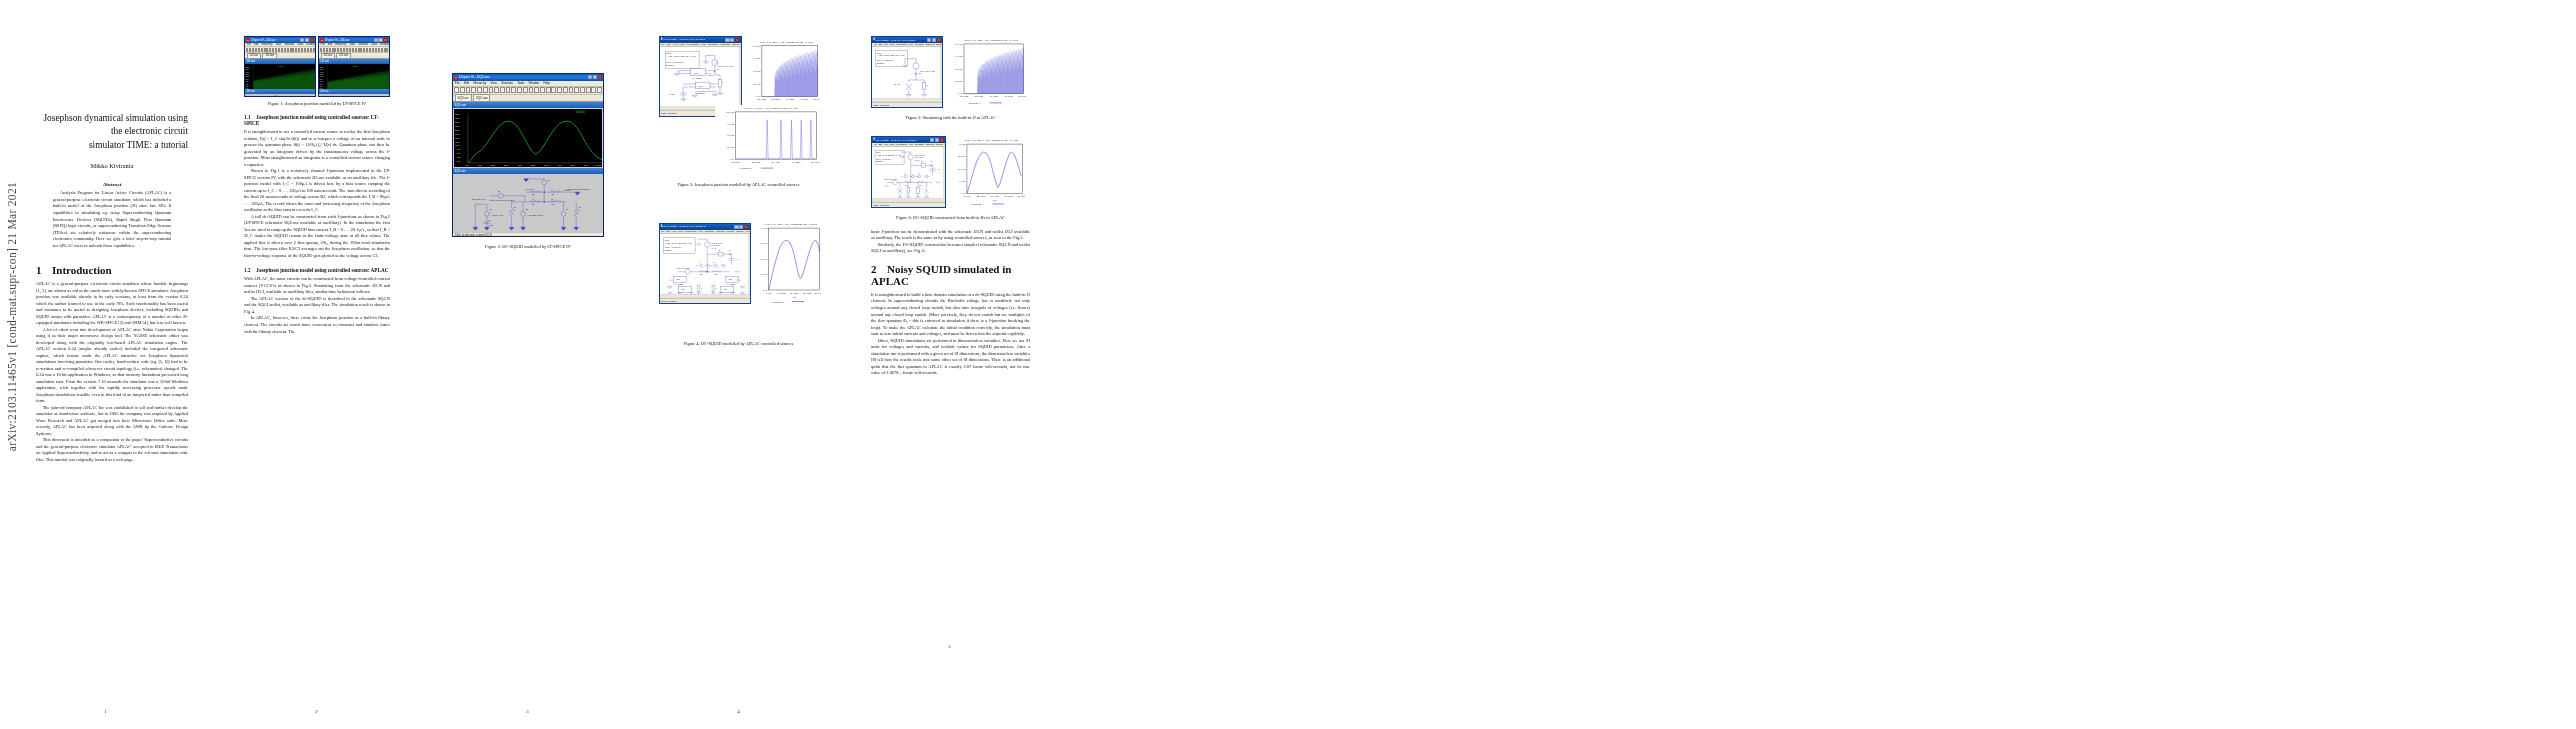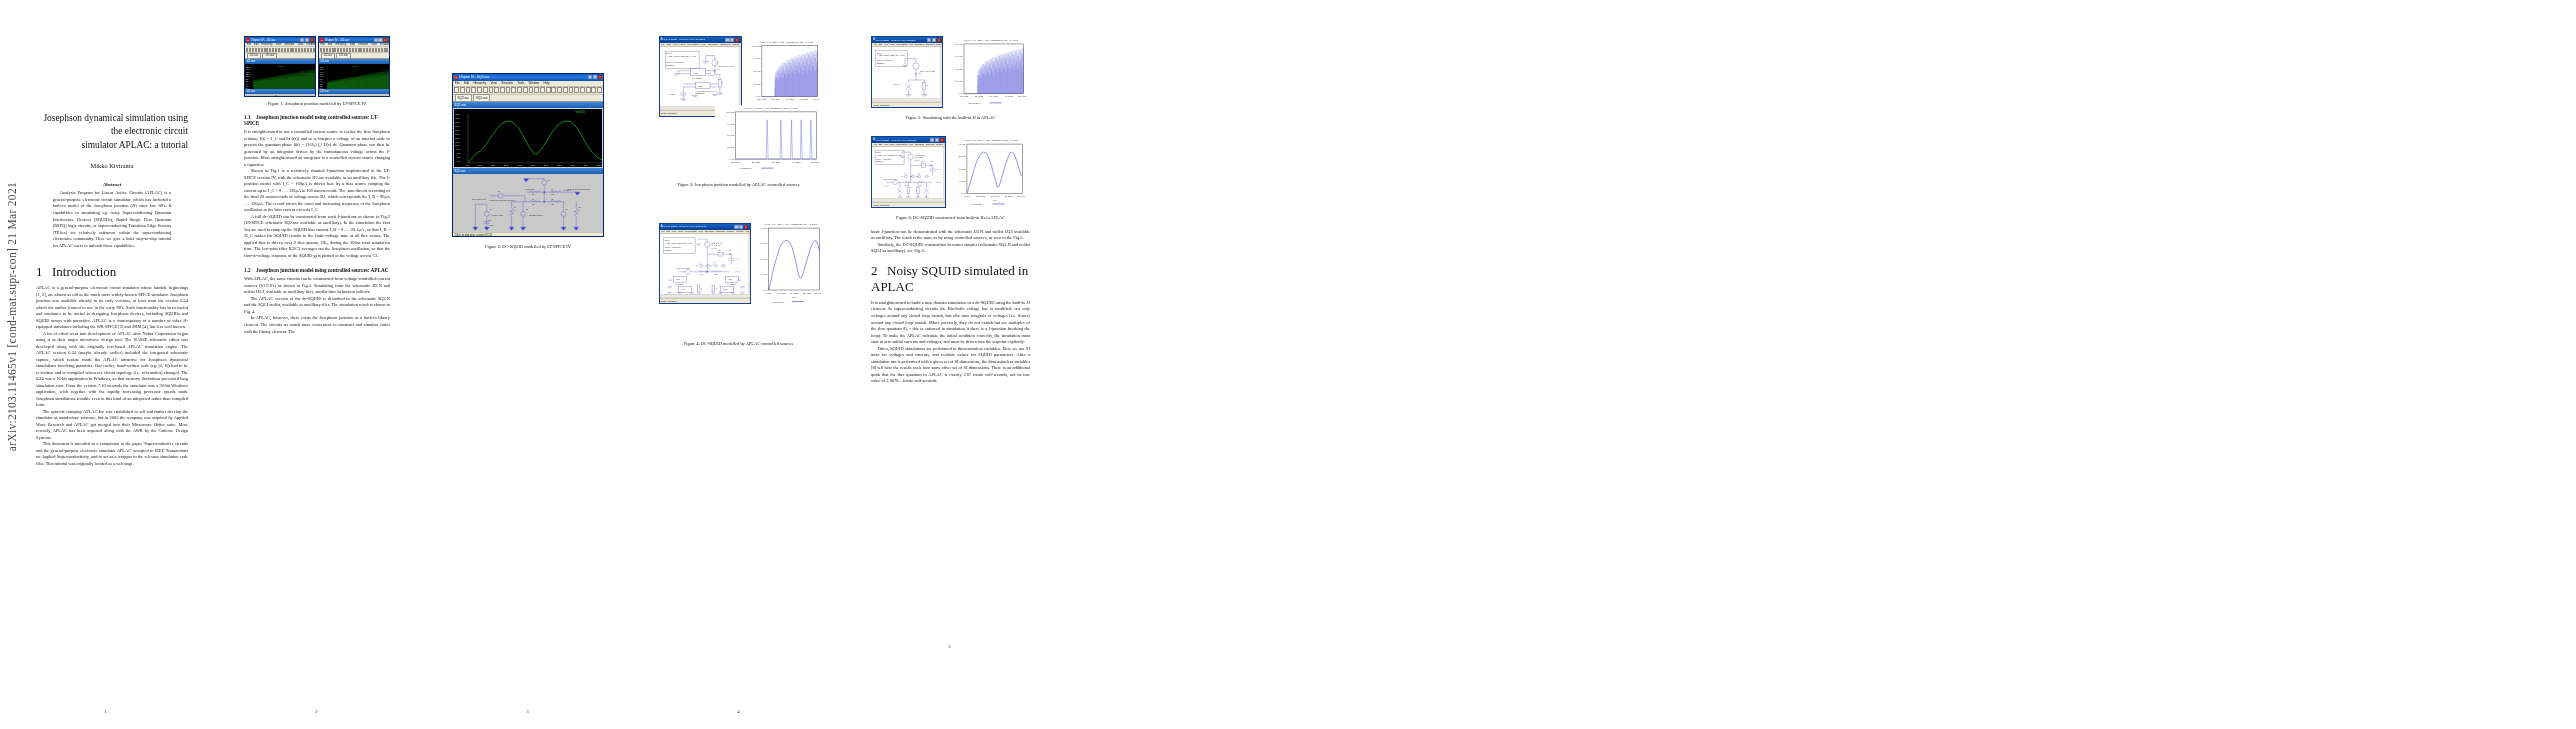--- a/index.html
+++ b/index.html
@@ -69,22 +69,22 @@
   .abstract {
     margin: 0 auto 14.6px auto;
     width: 78%;
     font-size: 4.4px;
     line-height: 1.5;
     text-align: justify;
     color: #111;
   }
   .abstract .indent { display: inline-block; width: 7.3px; }
   h2.sec {
-    font-size: 13px;
-    font-weight: normal;
+    font-size: 11px;
+    font-weight: bold;
     margin: 8.5px 0 4.9px 0;
     color: #111;
   }
   h2.sec .num { display: inline-block; min-width: 16px; }
   h3.subsec {
     font-size: 5.2px;
     font-weight: bold;
     margin: 7.3px 0 3.6px 0;
     color: #111;
   }
@@ -194,21 +194,21 @@
 <body>
 
 <div id="viewer">
 
   <div class="page" style="width:211px;height:729px;">
     <div class="arxiv-stamp">arXiv:2103.11465v1  [cond-mat.supr-con]  21 Mar 2021</div>
 
     <div class="page-body" style="left:36px;top:112px;width:152px;">
       <div class="doc-title">
         <span>Josephson dynamical simulation using the electronic circuit</span><br>
-        <span>simulator APLAC: a tutorial</span>
+        <span>simulator TIME: a tutorial</span>
       </div>
       <div class="doc-author">Mikko Kiviranta</div>
       <div class="abs-head">Abstract</div>
       <div class="abstract"><span class="indent"></span><span>Analysis Program for Linear Active Circuits (APLAC) is a general-purpose electronic circuit simulator, which has included a built-in model of the Josephson junction (JJ) since late 80's. It capabilities in simulating eg. noisy Superconducting Quantum Interference Devices (SQUIDs), Rapid Single Flux Quantum (RSFQ) logic circuits, or superconducting Transition Edge Sensors (TESes) are relatively unknown within the superconducting electronics community. Here we give a brief step-to-step tutorial for APLAC users to unleash those capabilities.</span></div>
 
       <h2 class="sec">
         <span class="num">1</span><span>Introduction</span>
       </h2>
       <p class="body noindent">APLAC is a general-purpose electronic circuit simulator whose humble beginnings [1, 2], are almost as old as the much more widely-known SPICE simulator. Josephson junction was available already in its early versions, at least from the version 6.24 which the author learned to use in the early 90's. Such functionality has been useful and continues to be useful in designing Josephson devices, including SQUIDs and SQUID arrays with parasitics. APLAC is a contemporary of a number of other JJ-equipped simulators including the WR-SPICE [3] and JSIM [4], but less well known.</p>
       <p class="body">A lot of effort went into development of APLAC after Nokia Corporation began using it as their major microwave design tool. The NASSE schematic editor was developed along with the originally text-based APLAC simulation engine. The APLAC version 6.24 (maybe already earlier) included the integrated schematic capture, which feature made the APLAC attractive for Josephson dynamical simulations involving parasitics. Our earlier, hand-written code (eg. [5, 6]) had to be re-written and re-compiled whenever circuit topology (i.e. schematics) changed. The 6.24 was a 16-bit application in Windows, so that memory limitations prevented long simulation runs. From the version 7.10 onwards the simulator was a 32-bit Windows application, wich together with the rapidly increasing processor speeds made Josephson simulations feasible even in this kind of an intepreted rather than compiled form.</p>

